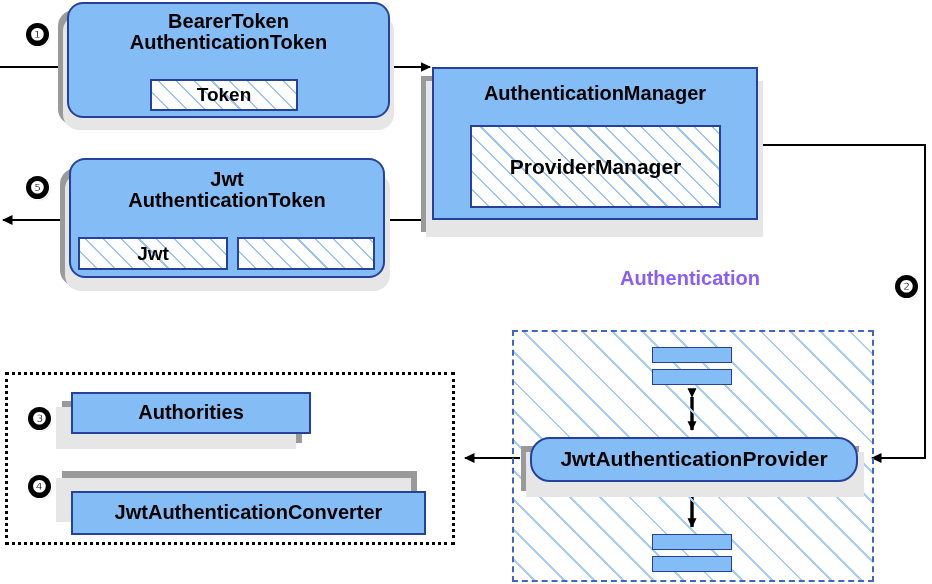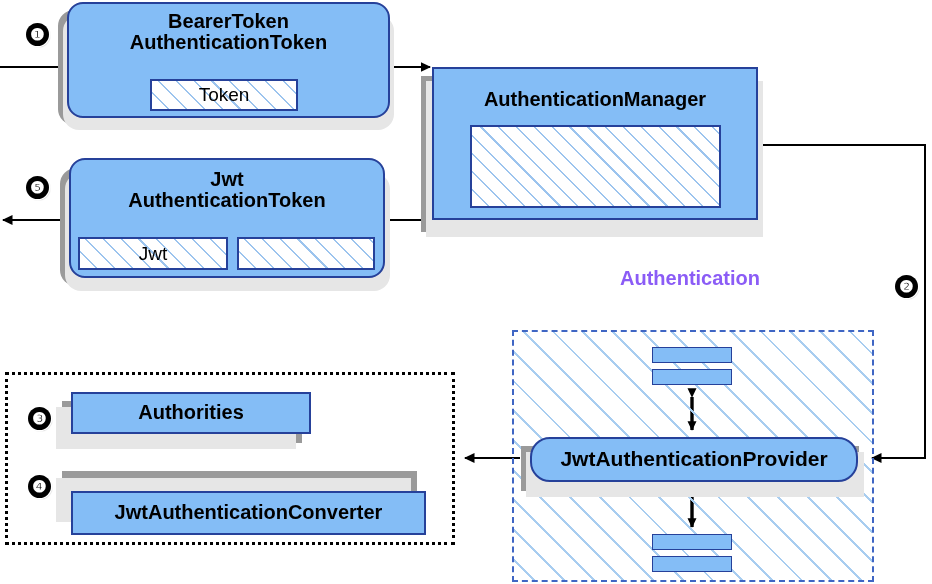--- a/index.html
+++ b/index.html
@@ -17,21 +17,21 @@
 
   .title{font-weight:bold;color:#000;text-align:center;line-height:1.06;}
 
   .hatchbox{position:absolute;box-sizing:border-box;background:#ffffff;
             border:2px solid #26419a;display:flex;align-items:center;
             justify-content:center;overflow:hidden;}
   .hatchbox .hatch{position:absolute;left:0;top:0;right:0;bottom:0;
       background-image:repeating-linear-gradient(45deg,
         rgba(122,173,232,0) 0px, rgba(122,173,232,0) 11px,
         #9cc4ee 11px, #9cc4ee 12.6px);}
-  .hatchbox span{position:relative;font-weight:normal;color:#000;}
+  .hatchbox span{position:relative;font-weight:bold;color:#000;}
 
   .numcircle{position:absolute;width:23px;height:23px;border-radius:50%;
      background:#000;color:#fff;font-size:16px;font-weight:bold;
      display:flex;align-items:center;justify-content:center;
      box-shadow:0 0 0 1.5px #ffffff, 1px 1px 1px rgba(0,0,0,.45);}
 
   .dashgroup{position:absolute;box-sizing:border-box;}
   #providers-group{border:2px dashed #3f66c4;overflow:hidden;}
   #providers-group .hatch{position:absolute;left:-4px;top:-4px;right:-4px;bottom:-4px;
       background-image:repeating-linear-gradient(45deg,
@@ -103,24 +103,25 @@
     <div class="hatch"></div>
     <span style="font-size:19px;">Jwt</span>
   </div>
   <div class="hatchbox" style="left:237px;top:237px;width:138px;height:33px;">
     <div class="hatch"></div>
   </div>
 
   <div class="shadow" style="left:421px;top:76px;width:337px;height:156px;background:#9a9a9a;"></div>
   <div class="shadow" style="left:426px;top:81px;width:337px;height:156px;background:#e6e6e6;"></div>
   <div class="box blue" style="left:432px;top:67px;width:326px;height:153px;">
-    <div class="title" style="font-size:20px;margin-top:20px;">AuthenticationManager</div>
+    <div class="title" style="font-size:20px;margin-top:14px;">AuthenticationManager</div>
   </div>
   <div class="hatchbox" style="left:470px;top:125px;width:251px;height:83px;">
     <div class="hatch"></div>
+    <span style="font-size:21px;">ProviderManager</span>
   </div>
 
   <div class="groupcaption" style="left:560px;top:268px;width:260px;font-size:20px;">
     <div>Authentication</div>
   </div>
 
   <div class="dashgroup" id="providers-group" style="left:512px;top:330px;width:362px;height:252px;">
     <div class="hatch"></div>
   </div>
 

